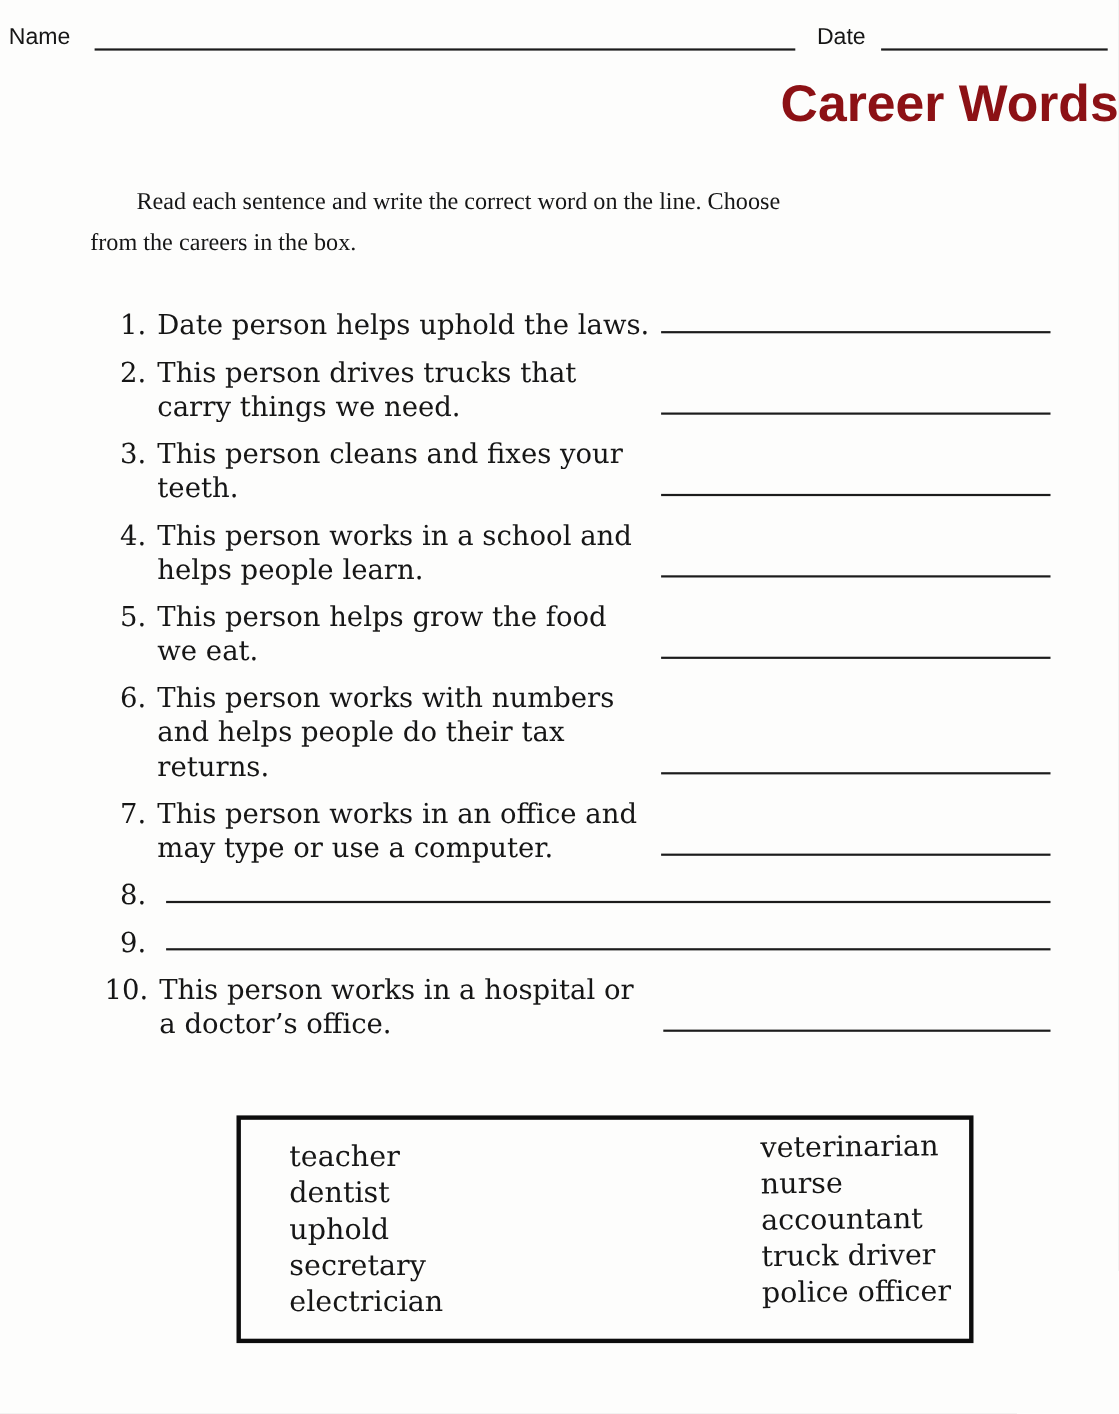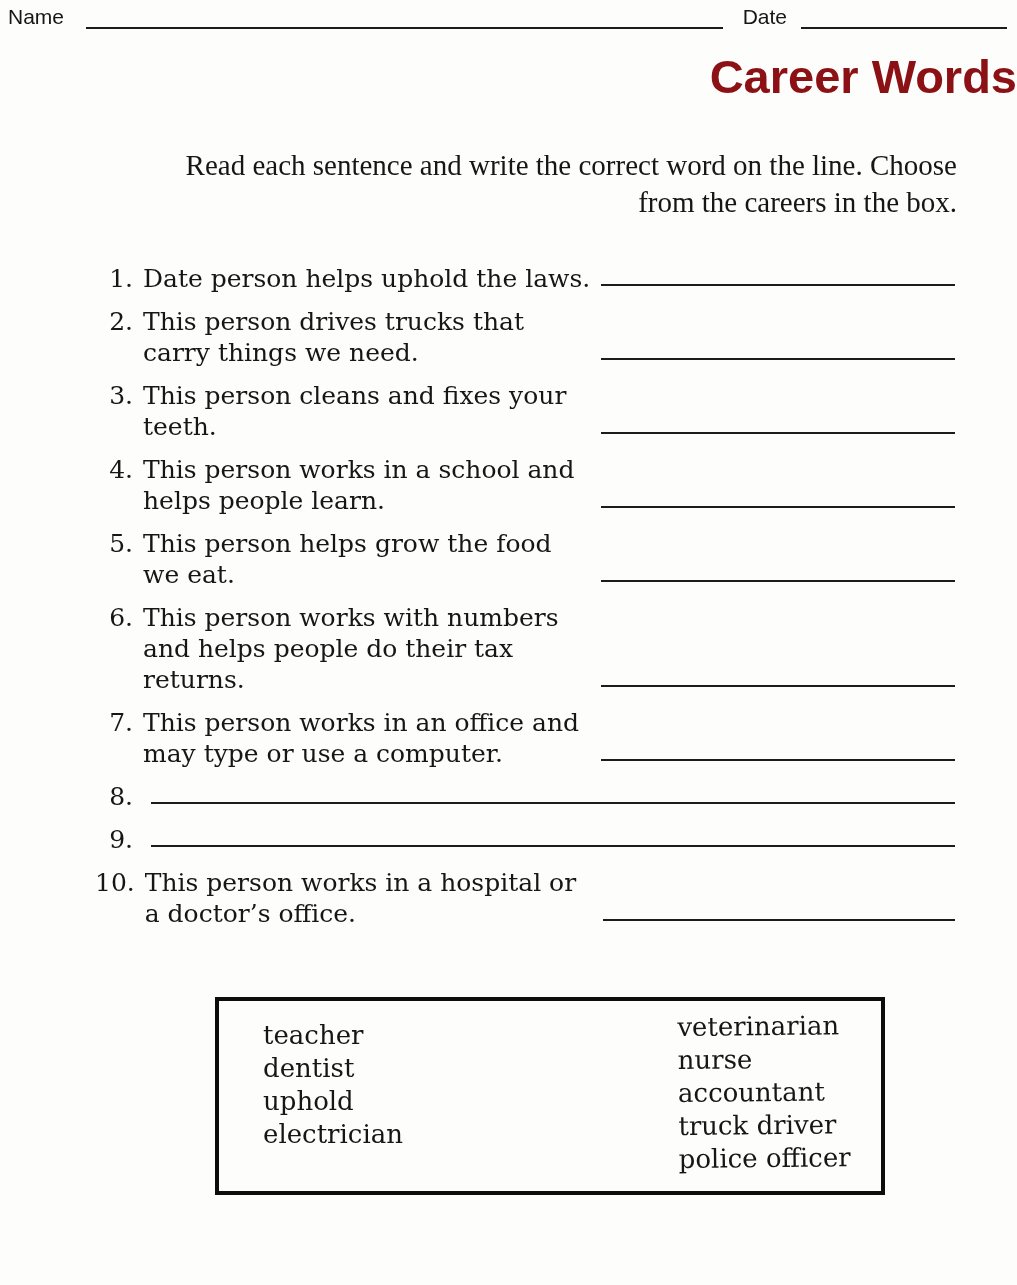--- a/index.html
+++ b/index.html
@@ -17,21 +17,21 @@
     background: #fdfdfc;
     color: var(--color-ink);
     overflow: hidden;
     font-family: "DejaVu Serif", serif;
   }
 
   
   .top-header {
     display: flex;
     align-items: flex-end;
-    padding: 5px 10px 0 8px;
+    padding: 22px 10px 0 8px;
     font-family: "Liberation Sans", sans-serif;
     font-size: 21px;
     line-height: 24px;
   }
   .write-line {
     border-bottom: 2px solid var(--color-line);
     height: 22px;
     display: inline-block;
   }
   .name-line { flex: 1 1 auto; margin: 0 20px 0 22px; }
@@ -45,25 +45,24 @@
     font-weight: bold;
     font-size: 47px;
     line-height: 52px;
     color: var(--color-title);
   }
 
   
   .instructions {
     margin: 44px 60px 0 82px;
     font-family: "Liberation Serif", serif;
-    font-size: 29px;
+    font-size: 22px;
     line-height: 37px;
     text-indent: 42px;
     white-space: pre-line;
-    text-align: right;
   }
 
   
   .questions {
     list-style: none;
     margin: 42px 62px 0 95px; 
   }
   .q {
     display: flex;
     align-items: stretch;
@@ -90,20 +89,21 @@
 
   
   .word-bank {
     width: 670px;
     margin: 68px 0 0 215px;
     border: 4px solid #0d0d0d;
     display: flex;
     padding: 18px 10px 16px 44px;
     min-height: 196px;
     background: #fdfdfc;
+    gap: 14px;
   }
   .wb-col {
     display: flex;
     flex-direction: column;
     font-size: 26px;
     line-height: 33px;
   }
   .wb-left { flex: 0 0 415px; }
   .wb-right {
     flex: 1 1 auto;
@@ -185,20 +185,21 @@
 a doctor’s office.</span>
       <span class="q-blank"></span>
     </li>
   </ul>
 
   <div class="word-bank">
     <div class="wb-col wb-left">
       <span>teacher</span>
       <span>dentist</span>
       <span>uphold</span>
+      <span>secretary</span>
       <span>electrician</span>
     </div>
     <div class="wb-col wb-right">
       <span>veterinarian</span>
       <span>nurse</span>
       <span>accountant</span>
       <span>truck driver</span>
       <span>police officer</span>
     </div>
   </div>

